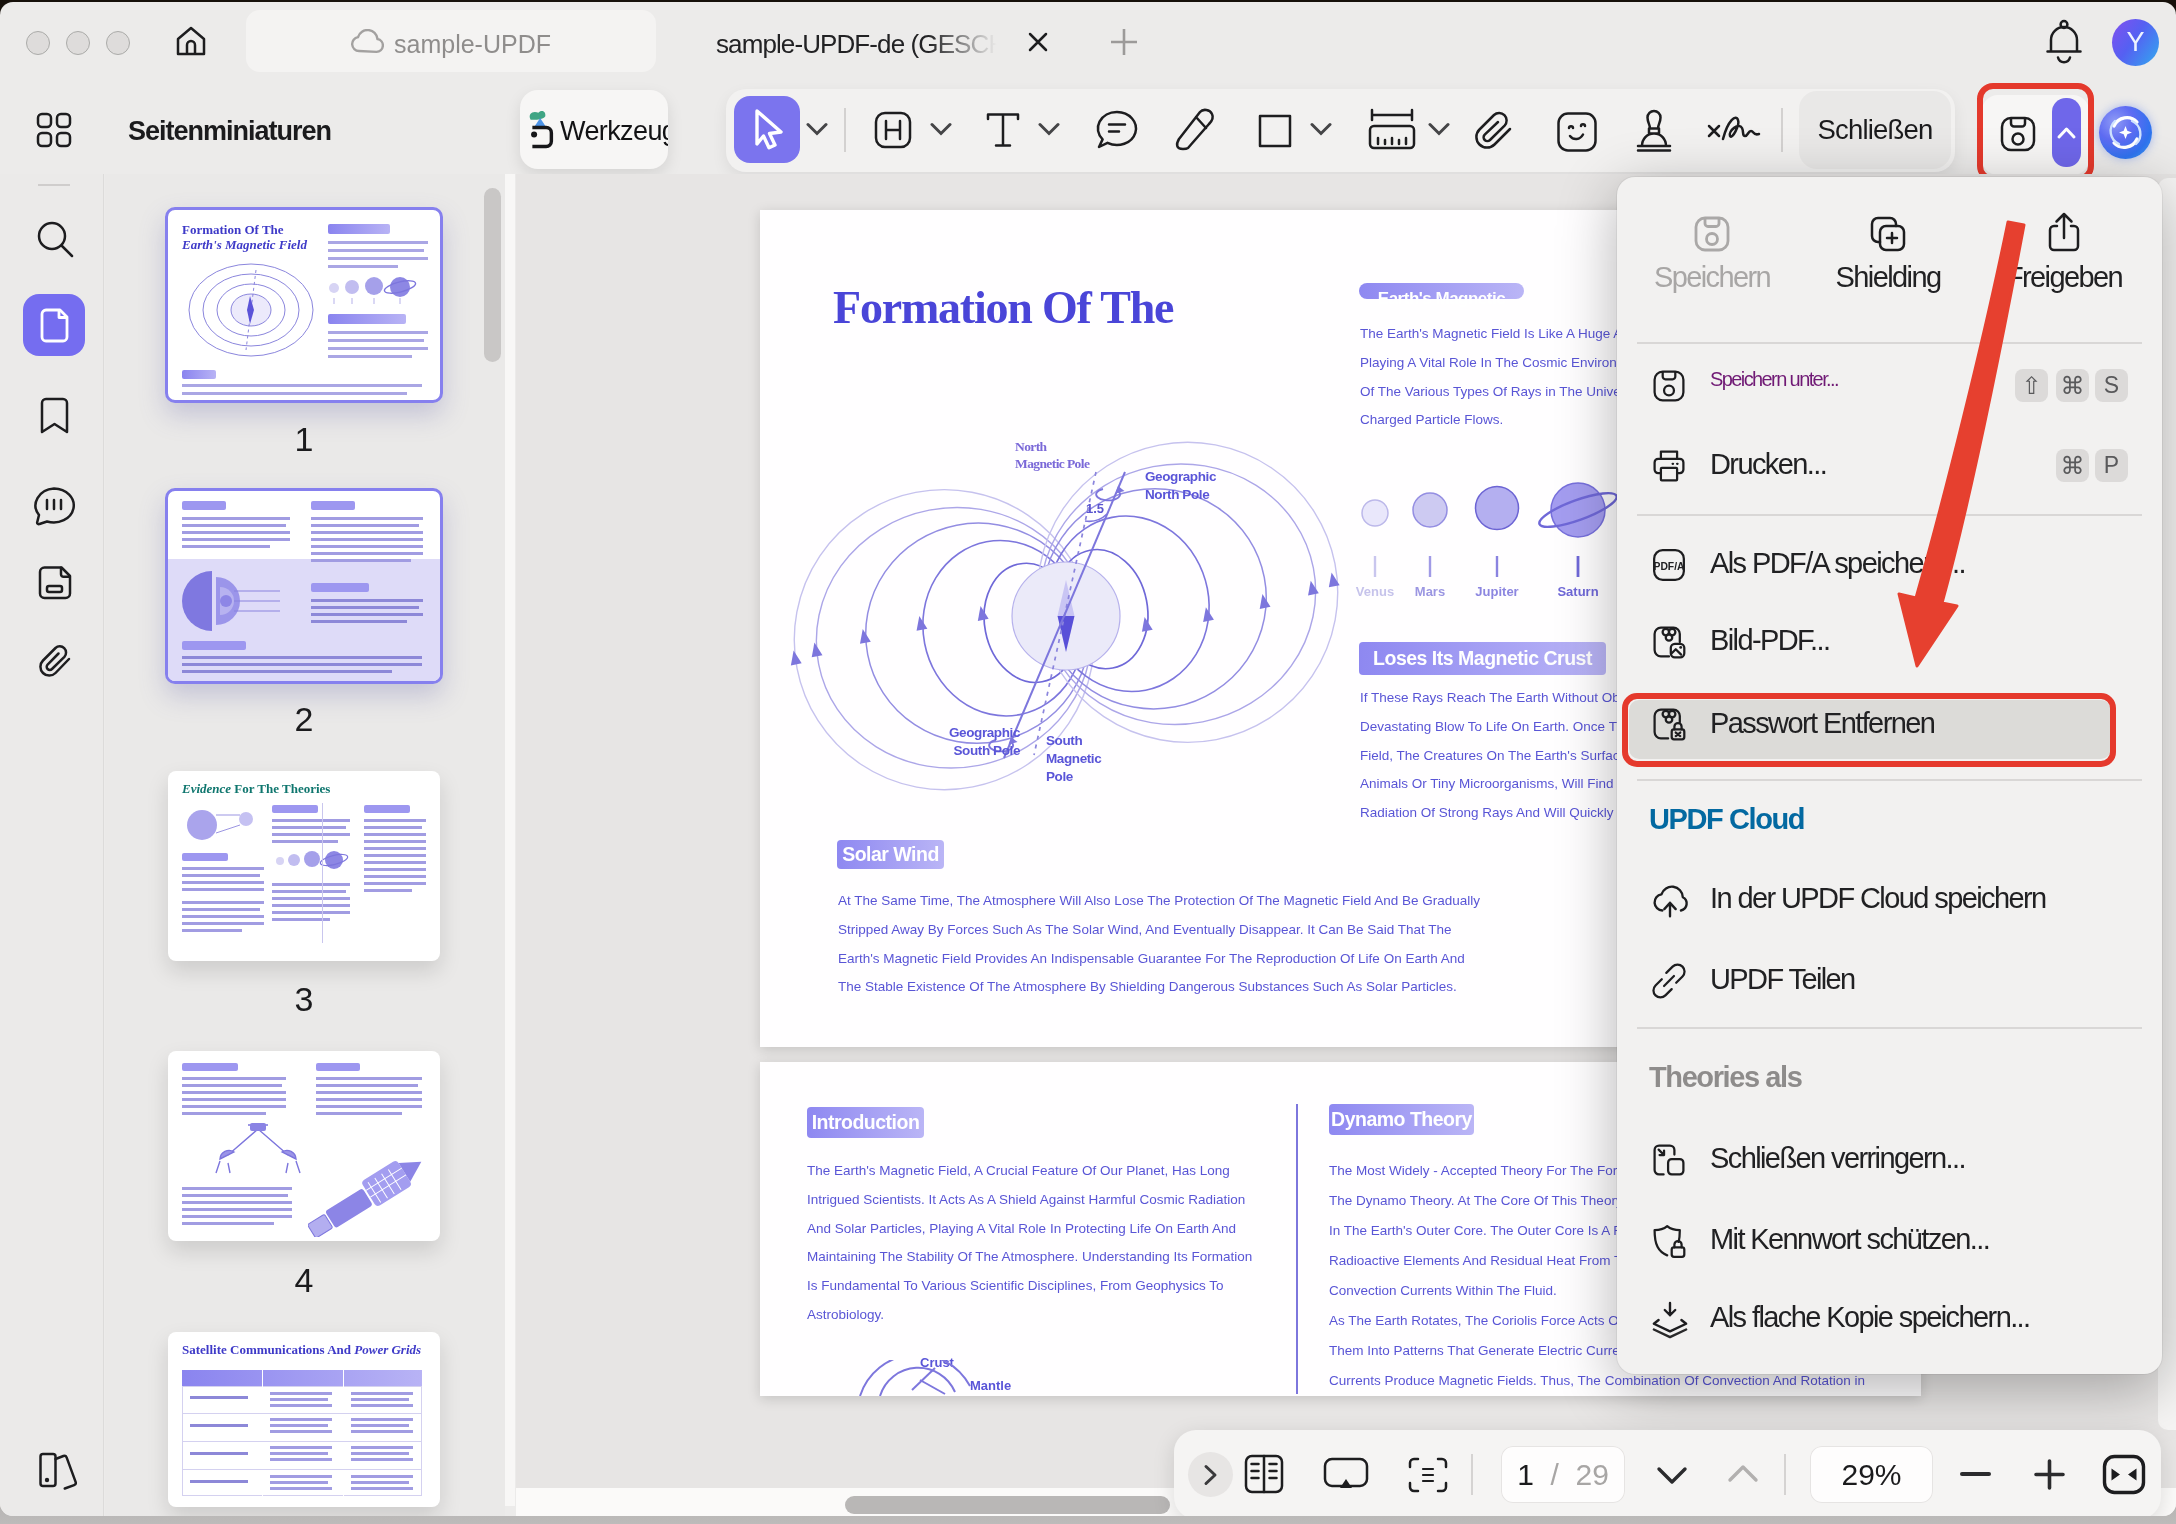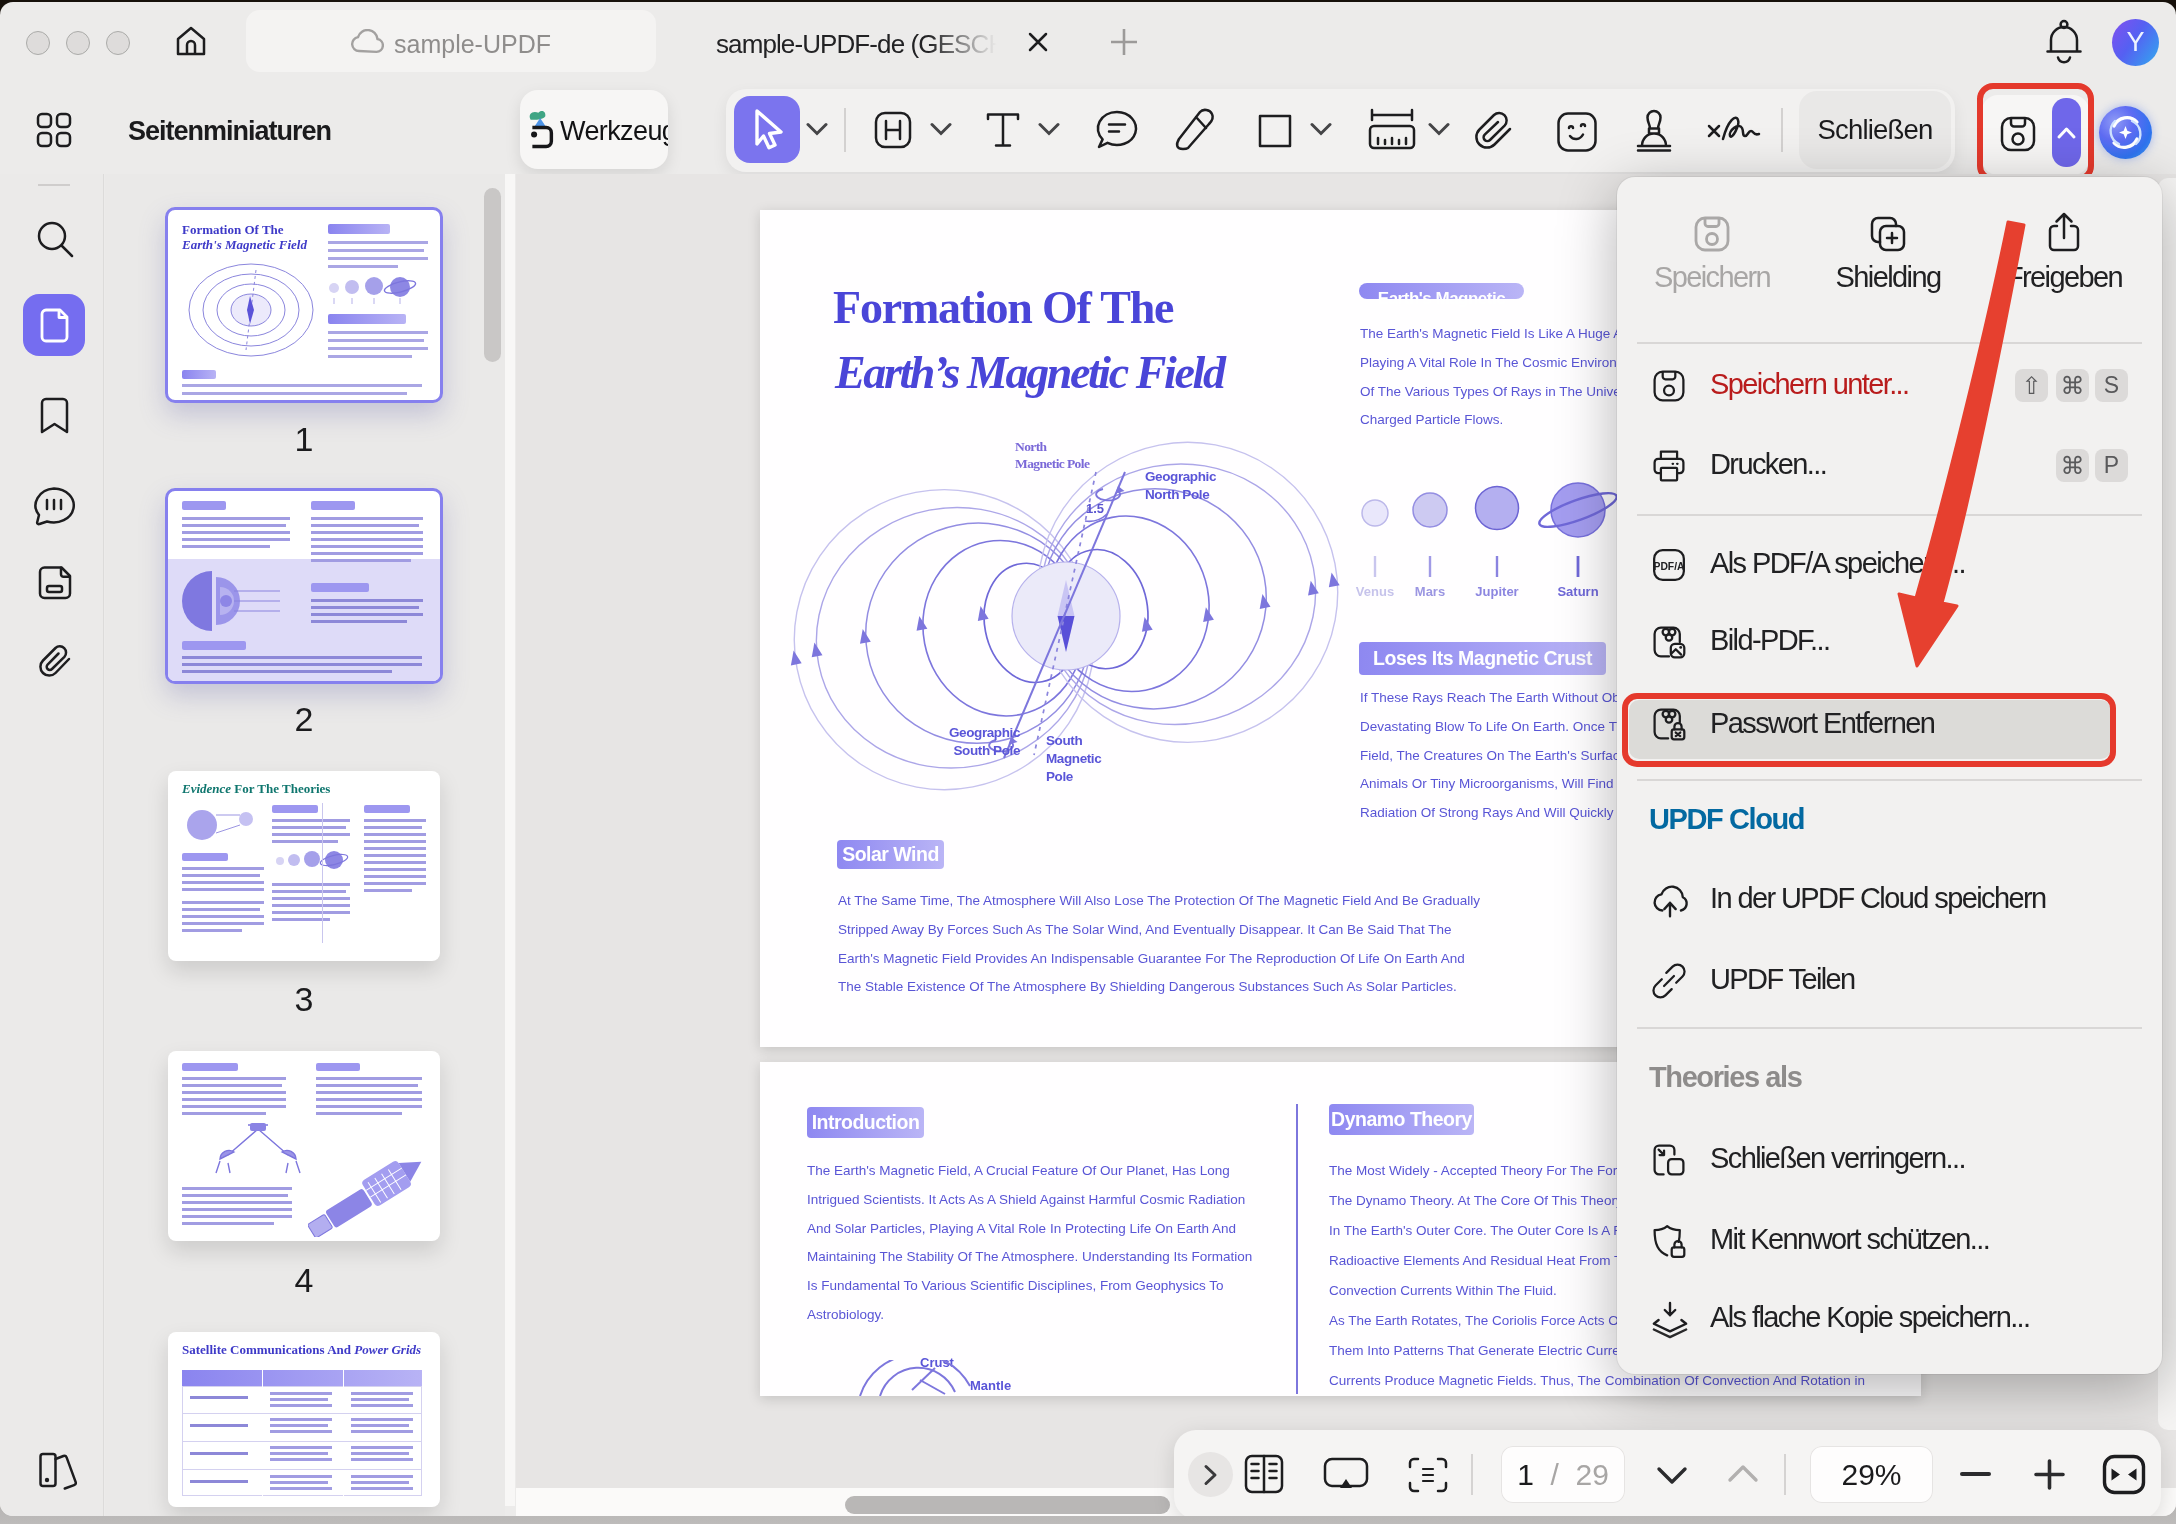--- a/index.html
+++ b/index.html
@@ -373,21 +373,20 @@
     <div class="abs" style="left:102px;top:155px;width:62px;height:2.5px;background:#a19ce2"></div>
     <div class="abs" style="left:183px;top:143px;width:62px;height:2.5px;background:#a19ce2"></div>
     <div class="abs" style="left:183px;top:149px;width:58px;height:2.5px;background:#a19ce2"></div>
     <div class="abs" style="left:183px;top:155px;width:62px;height:2.5px;background:#a19ce2"></div>
   </div>
 
   <div class="abs" style="left:516px;top:172px;width:1660px;height:1344px;background:#e7e5e4"></div>
 
   <div class="abs" style="left:760px;top:208px;width:1161px;height:837px;background:#fffeff;box-shadow:0 3px 12px rgba(0,0,0,.15)">
     <div class="abs" style="left:73px;top:71px;font-family:'Liberation Serif',serif;font-weight:bold;font-size:46px;letter-spacing:-1.2px;color:#4a45d8">Formation Of The</div>
-    <div class="abs" style="left:75px;top:136px;font-family:'Liberation Serif',serif;font-weight:bold;font-style:italic;font-size:46px;letter-spacing:-2.4px;color:#4a45d8">Earth’s Magnetic Field</div>
     <svg class="abs" style="left:20px;top:210px" width="580" height="380" viewBox="0 0 580 380">
       <g transform="rotate(-11 286 196)">
       <g fill="none">
         <ellipse cx="250" cy="196" rx="46" ry="60" stroke="#6f68d8" stroke-width="1.7"></ellipse>
         <ellipse cx="222" cy="196" rx="80" ry="88" stroke="#7d76dd" stroke-width="1.6"></ellipse>
         <ellipse cx="196" cy="196" rx="112" ry="110" stroke="#938de2" stroke-width="1.5"></ellipse>
         <ellipse cx="172" cy="196" rx="138" ry="130" stroke="#aca6e8" stroke-width="1.4"></ellipse>
         <ellipse cx="162" cy="196" rx="150" ry="150" stroke="#c6c2ee" stroke-width="1.4"></ellipse>
         <ellipse cx="322" cy="196" rx="46" ry="60" stroke="#6f68d8" stroke-width="1.7"></ellipse>
         <ellipse cx="350" cy="196" rx="80" ry="88" stroke="#7d76dd" stroke-width="1.6"></ellipse>
@@ -499,21 +498,21 @@
     <div class="abs" style="left:367px;top:84px;width:160px;text-align:center;font-size:29px;letter-spacing:-1.6px;color:#212123">Freigeben</div>
     <div class="abs" style="left:20px;top:165px;width:505px;height:1.5px;background:#d9d7d6"></div>
 
     <svg class="abs" style="left:34px;top:191px" width="36" height="36" viewBox="0 0 40 40">
         <g class="ic" stroke-width="3">
           <path d="M13 4 h14 a9 9 0 0 1 9 9 v14 a9 9 0 0 1 -9 9 h-14 a9 9 0 0 1 -9 -9 v-14 a9 9 0 0 1 9 -9 Z"></path>
           <path d="M13 4.5 v5 a3 3 0 0 0 3 3 h8 a3 3 0 0 0 3 -3 v-5"></path>
           <circle cx="20" cy="25" r="5.5"></circle>
         </g>
       </svg>
-    <div class="abs" style="left:93px;top:191px;font-size:29px;letter-spacing:-1.6px;color:#b91c1c">Speichern unter...</div>
+    <div class="abs" style="left:93px;top:191px;font-size:20px;letter-spacing:-1.6px;color:#701a75">Speichern unter...</div>
     <div class="abs" style="left:398px;top:192px;width:33px;height:33px;border-radius:8px;background:#dcdad9;text-align:center;line-height:33px;font-size:24px;color:#59595b">⇧</div>
     <div class="abs" style="left:439px;top:192px;width:33px;height:33px;border-radius:8px;background:#dcdad9;text-align:center;line-height:33px;font-size:24px;color:#59595b">⌘</div>
     <div class="abs" style="left:478px;top:192px;width:33px;height:33px;border-radius:8px;background:#dcdad9;text-align:center;line-height:33px;font-size:23px;color:#59595b">S</div>
 
     <svg class="abs" style="left:34px;top:271px" width="36" height="36" viewBox="0 0 40 40">
         <g class="ic" stroke-width="3">
           <path d="M11 12 V4 h18 v8 M11 28 H8 a4 4 0 0 1 -4 -4 v-8 a4 4 0 0 1 4 -4 h24 a4 4 0 0 1 4 4 v8 a4 4 0 0 1 -4 4 h-3"></path>
           <rect x="11" y="22" width="18" height="14" rx="1"></rect>
           <path d="M24 17.5 h.5 M29 17.5 h.5"></path>
         </g>

